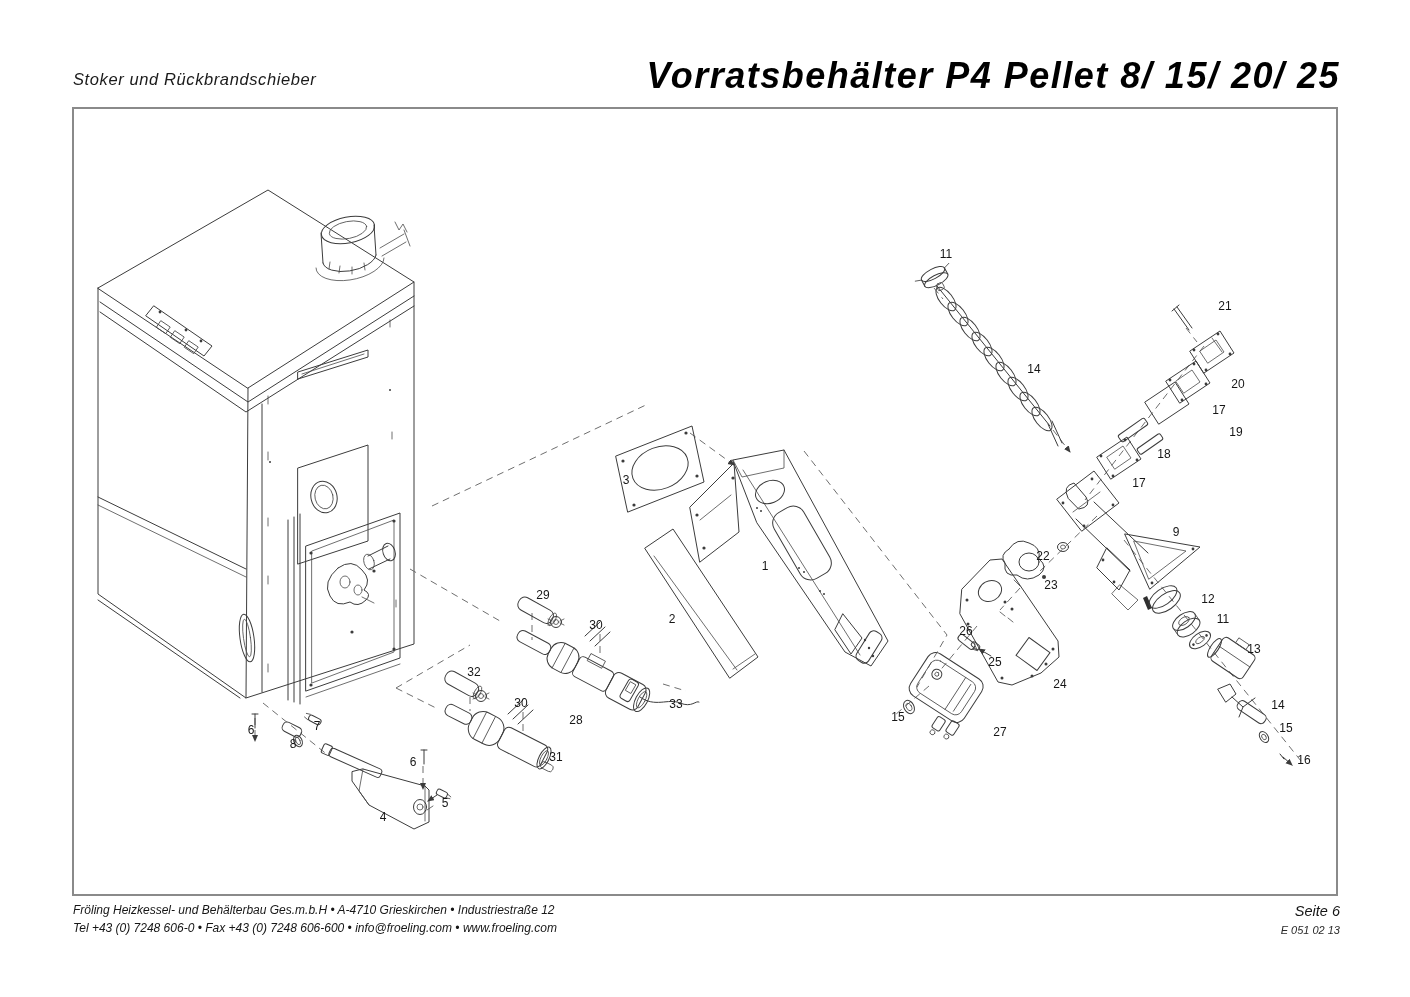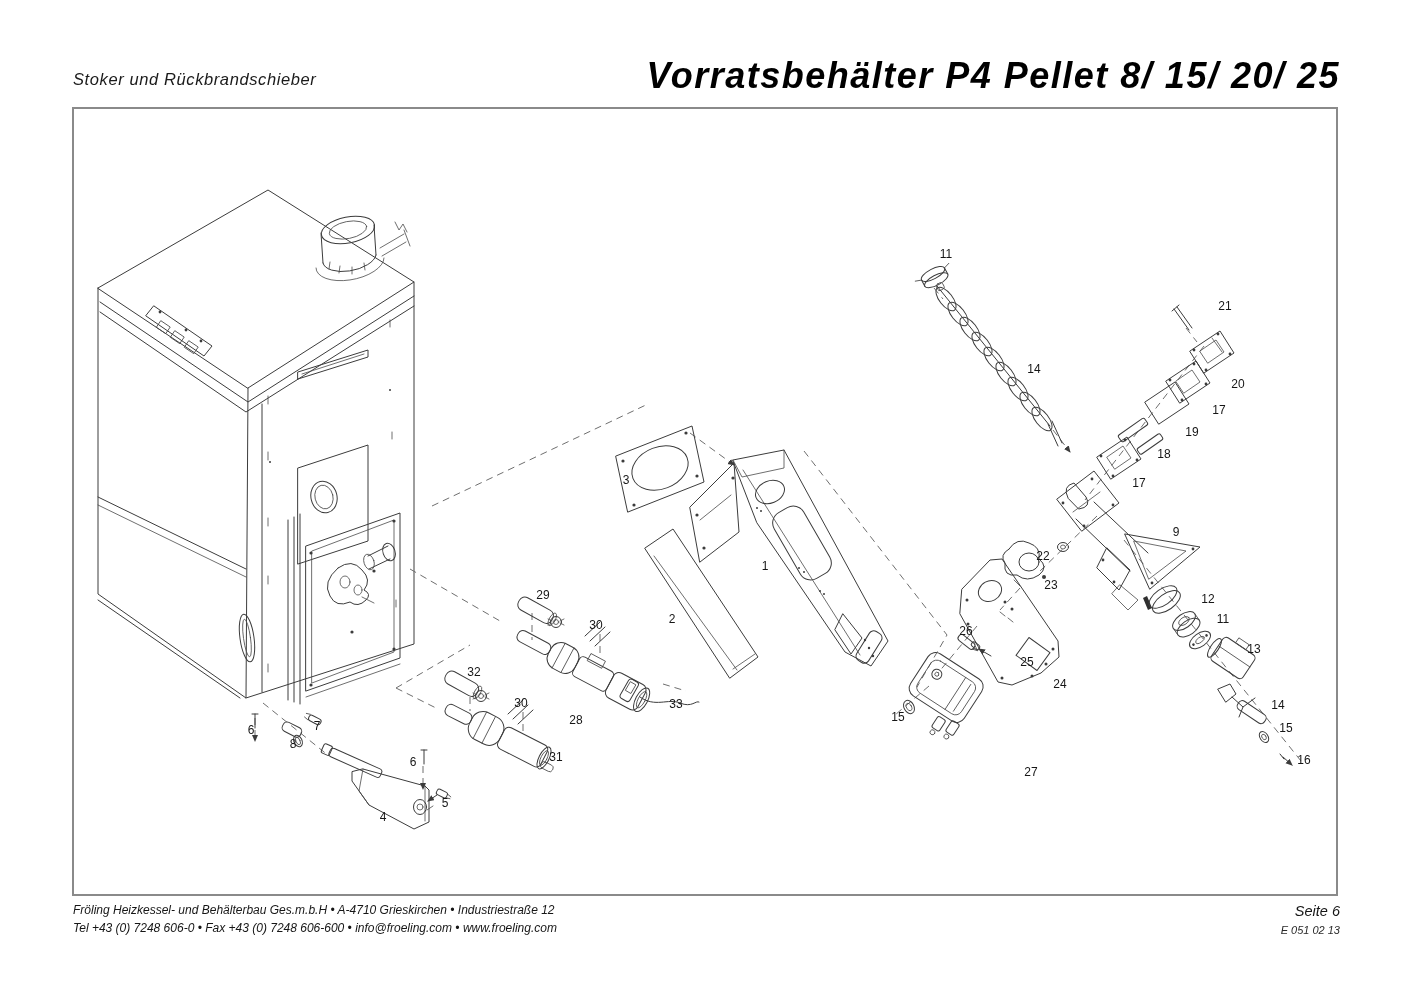--- a/index.html
+++ b/index.html
@@ -508,29 +508,29 @@
     <span class="part-label" style="left: 1223px; top: 619px;">11</span>
     <span class="part-label" style="left: 1208px; top: 599px;">12</span>
     <span class="part-label" style="left: 1254px; top: 649px;">13</span>
     <span class="part-label" style="left: 1278px; top: 705px;">14</span>
     <span class="part-label" style="left: 898px; top: 717px;">15</span>
     <span class="part-label" style="left: 1286px; top: 728px;">15</span>
     <span class="part-label" style="left: 1304px; top: 760px;">16</span>
     <span class="part-label" style="left: 1219px; top: 410px;">17</span>
     <span class="part-label" style="left: 1139px; top: 483px;">17</span>
     <span class="part-label" style="left: 1164px; top: 454px;">18</span>
-    <span class="part-label" style="left: 1192px; top: 432px;">19</span>
+    <span class="part-label" style="left: 1236px; top: 432px;">19</span>
     <span class="part-label" style="left: 1238px; top: 384px;">20</span>
     <span class="part-label" style="left: 1193px; top: 306px; margin-left: 32px;">21</span>
     <span class="part-label" style="left: 1024px; top: 556px; margin-left: 19px;">22</span>
     <span class="part-label" style="left: 1051px; top: 585px;">23</span>
     <span class="part-label" style="left: 1060px; top: 684px;">24</span>
-    <span class="part-label" style="left: 995px; top: 662px; margin-left: 32px;">25</span>
+    <span class="part-label" style="left: 995px; top: 662px;">25</span>
     <span class="part-label" style="left: 966px; top: 631px;">26</span>
-    <span class="part-label" style="left: 1031px; top: 732px; margin-top: 40px;">27</span>
+    <span class="part-label" style="left: 1000px; top: 732px;">27</span>
     <span class="part-label" style="left: 576px; top: 692px; margin-top: 28px;">28</span>
     <span class="part-label" style="left: 543px; top: 595px;">29</span>
     <span class="part-label" style="left: 596px; top: 625px;">30</span>
     <span class="part-label" style="left: 521px; top: 703px;">30</span>
     <span class="part-label" style="left: 556px; top: 757px;">31</span>
     <span class="part-label" style="left: 474px; top: 672px;">32</span>
     <span class="part-label" style="left: 658px; top: 704px; margin-left: 18px;">33</span>
   </div>
 
 <div class="ftr-1">Fröling Heizkessel- und Behälterbau Ges.m.b.H   •   A-4710 Grieskirchen   •   Industriestraße 12</div>

